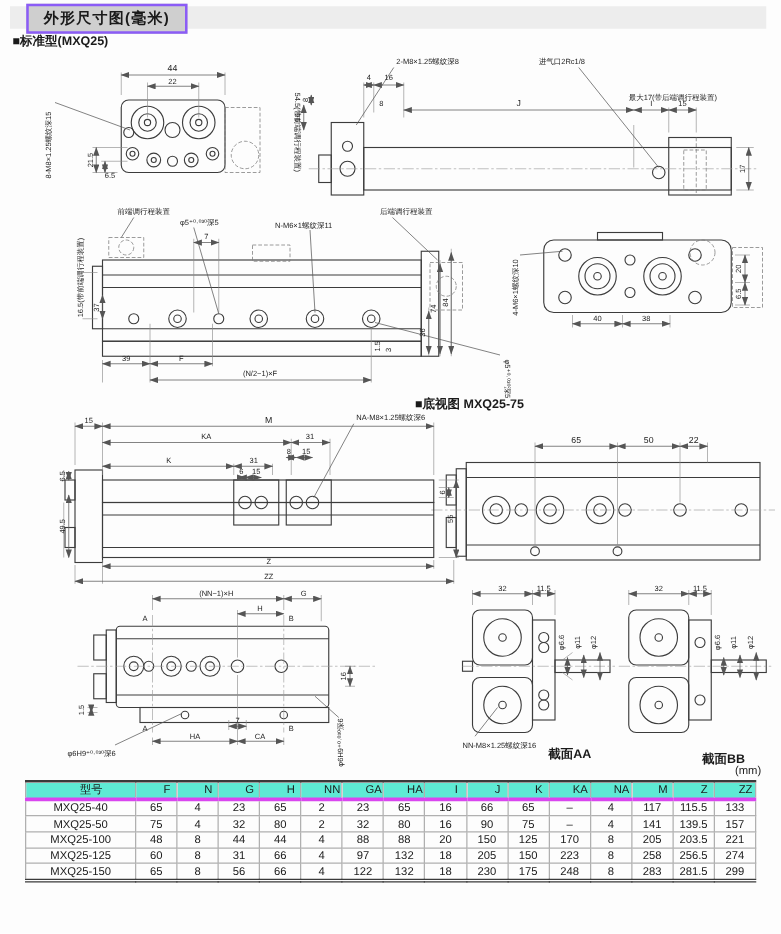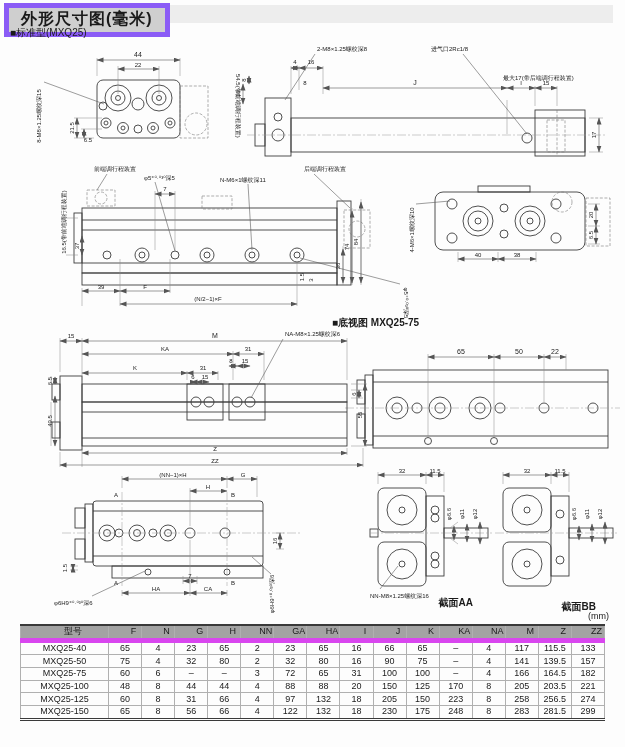--- a/index.html
+++ b/index.html
@@ -1,39 +1,39 @@
 <!DOCTYPE html>
 <html><head>
 <meta charset="utf-8">
 <style>
   html,body{margin:0;padding:0;background:#fff;}
   body{font-family:"Liberation Sans","DejaVu Sans",sans-serif;color:#1a1a1a;}
   #page{position:relative;width:625px;height:747px;background:#fdfdfd;overflow:hidden;}
   .title-strip{position:absolute;left:8px;top:5px;width:605px;height:18px;background:#ededed;}
-  .title-badge{position:absolute;left:4px;top:3px;background:#cfcfcf;border:5px solid #8b5cf6;
-    padding:1px 12px 2px 12px;font-weight:bold;font-size:16px;letter-spacing:1px;}
-  .subtitle{position:absolute;left:10px;top:26px;font-size:10px;font-weight:normal;}
+  .title-badge{position:absolute;left:21px;top:3px;background:#cfcfcf;border:2px solid #8b5cf6;
+    padding:1px 12px 2px 12px;font-weight:bold;font-size:12px;letter-spacing:1px;}
+  .subtitle{position:absolute;left:10px;top:26px;font-size:10px;font-weight:bold;}
   .view-title{position:absolute;font-size:10px;font-weight:bold;}
   .caption{position:absolute;font-size:10px;font-weight:bold;text-align:right;width:90px;}
   .unit-note{position:absolute;right:16px;top:611px;font-size:9px;}
   svg{position:absolute;overflow:visible;}
   svg text{font-family:"Liberation Sans","DejaVu Sans",sans-serif;font-size:7px;fill:#222;}
   svg text.s{font-size:6px;}
   .ln *{stroke:#3c3c3c;stroke-width:.9;fill:none;}
   .dash *{stroke:#7a7a7a;stroke-width:.6;fill:none;stroke-dasharray:3 1.6;}
   .cl line{stroke:#9a9a9a;stroke-width:.5;fill:none;stroke-dasharray:9 2 2 2;}
   .ext line{stroke:#8a8a8a;stroke-width:.5;}
   .dim line{stroke:#5a5a5a;stroke-width:.6;marker-start:url(#arr);marker-end:url(#arr);}
   .ldr line{stroke:#5a5a5a;stroke-width:.6;}
   
   #dim-table{position:absolute;left:20px;top:624px;width:585px;border-collapse:collapse;
     font-size:9px;table-layout:fixed;border-top:2px solid #3a3a3a;border-bottom:3px double #3a3a3a;}
   #dim-table th,#dim-table td{border:1px solid #b0b0b0;text-align:center;padding:0;height:11.7px;
     line-height:11px;font-weight:normal;overflow:hidden;white-space:nowrap;}
-  #dim-table th{background:#a3a3a3;border-bottom:5px solid #d946ef;padding-left:17px;}
+  #dim-table th{background:#5eead4;border-bottom:3px solid #d946ef;padding-left:17px;}
   #dim-table col.model{width:88px;}
 </style>
 </head>
 <body>
 
 <div id="page">
 
   <svg width="0" height="0">
     <defs>
       <marker id="arr" markerWidth="8" markerHeight="6" refX="6.5" refY="2.5" orient="auto-start-reverse" markerUnits="userSpaceOnUse">
@@ -615,38 +615,20 @@
           <td>16</td>
           <td>90</td>
           <td>75</td>
           <td>–</td>
           <td>4</td>
           <td>141</td>
           <td>139.5</td>
           <td>157</td>
         </tr>
         <tr>
-          <td>MXQ25-75</td>
-          <td>60</td>
-          <td>6</td>
-          <td>–</td>
-          <td>–</td>
-          <td>3</td>
-          <td>72</td>
-          <td>65</td>
-          <td>31</td>
-          <td>100</td>
-          <td>100</td>
-          <td>–</td>
-          <td>4</td>
-          <td>166</td>
-          <td>164.5</td>
-          <td>182</td>
-        </tr>
-        <tr>
           <td>MXQ25-100</td>
           <td>48</td>
           <td>8</td>
           <td>44</td>
           <td>44</td>
           <td>4</td>
           <td>88</td>
           <td>88</td>
           <td>20</td>
           <td>150</td>

